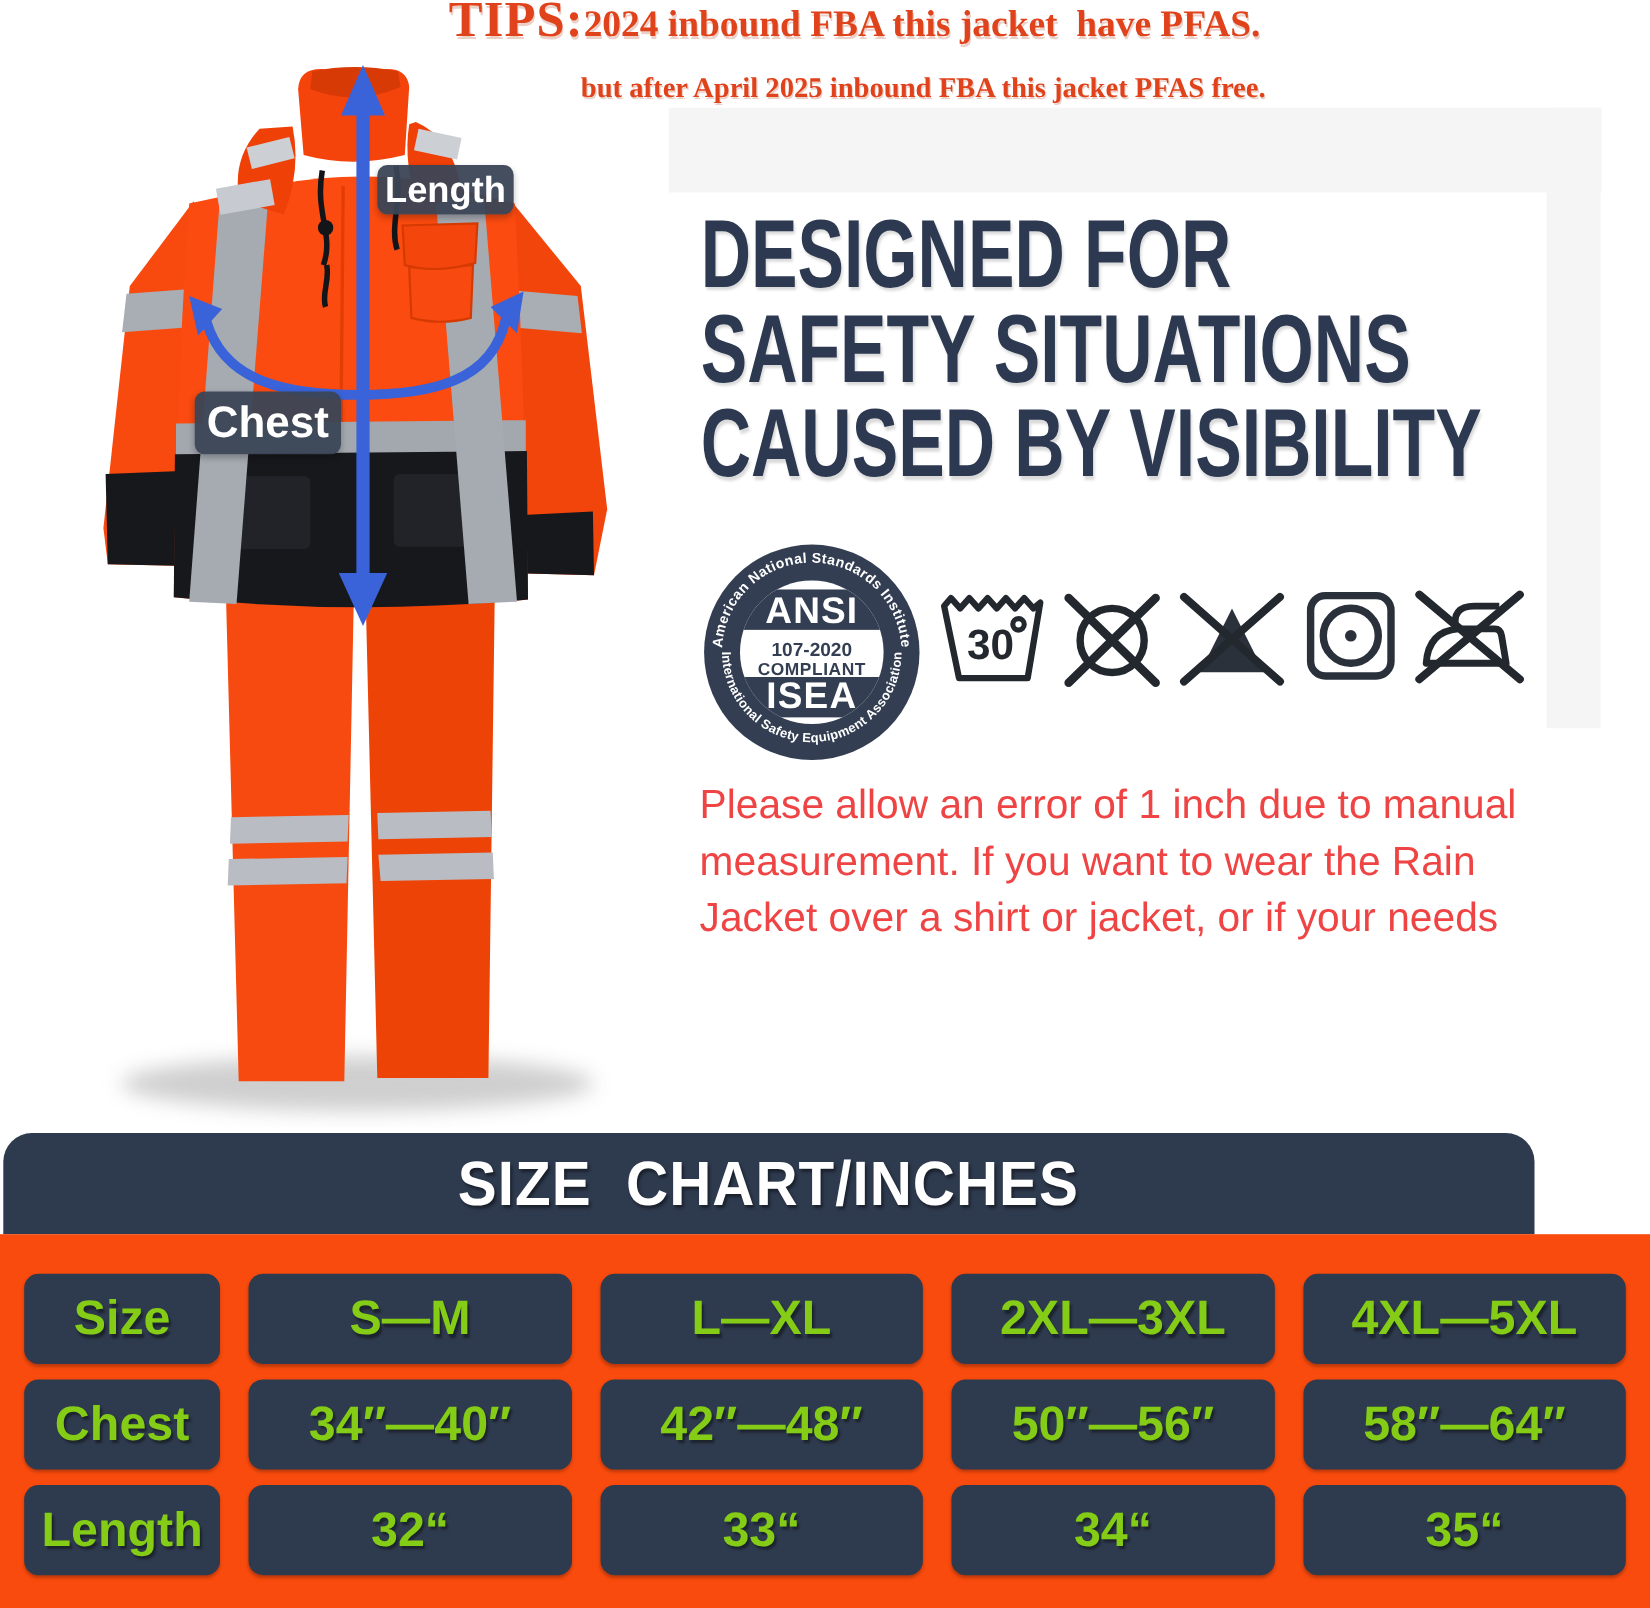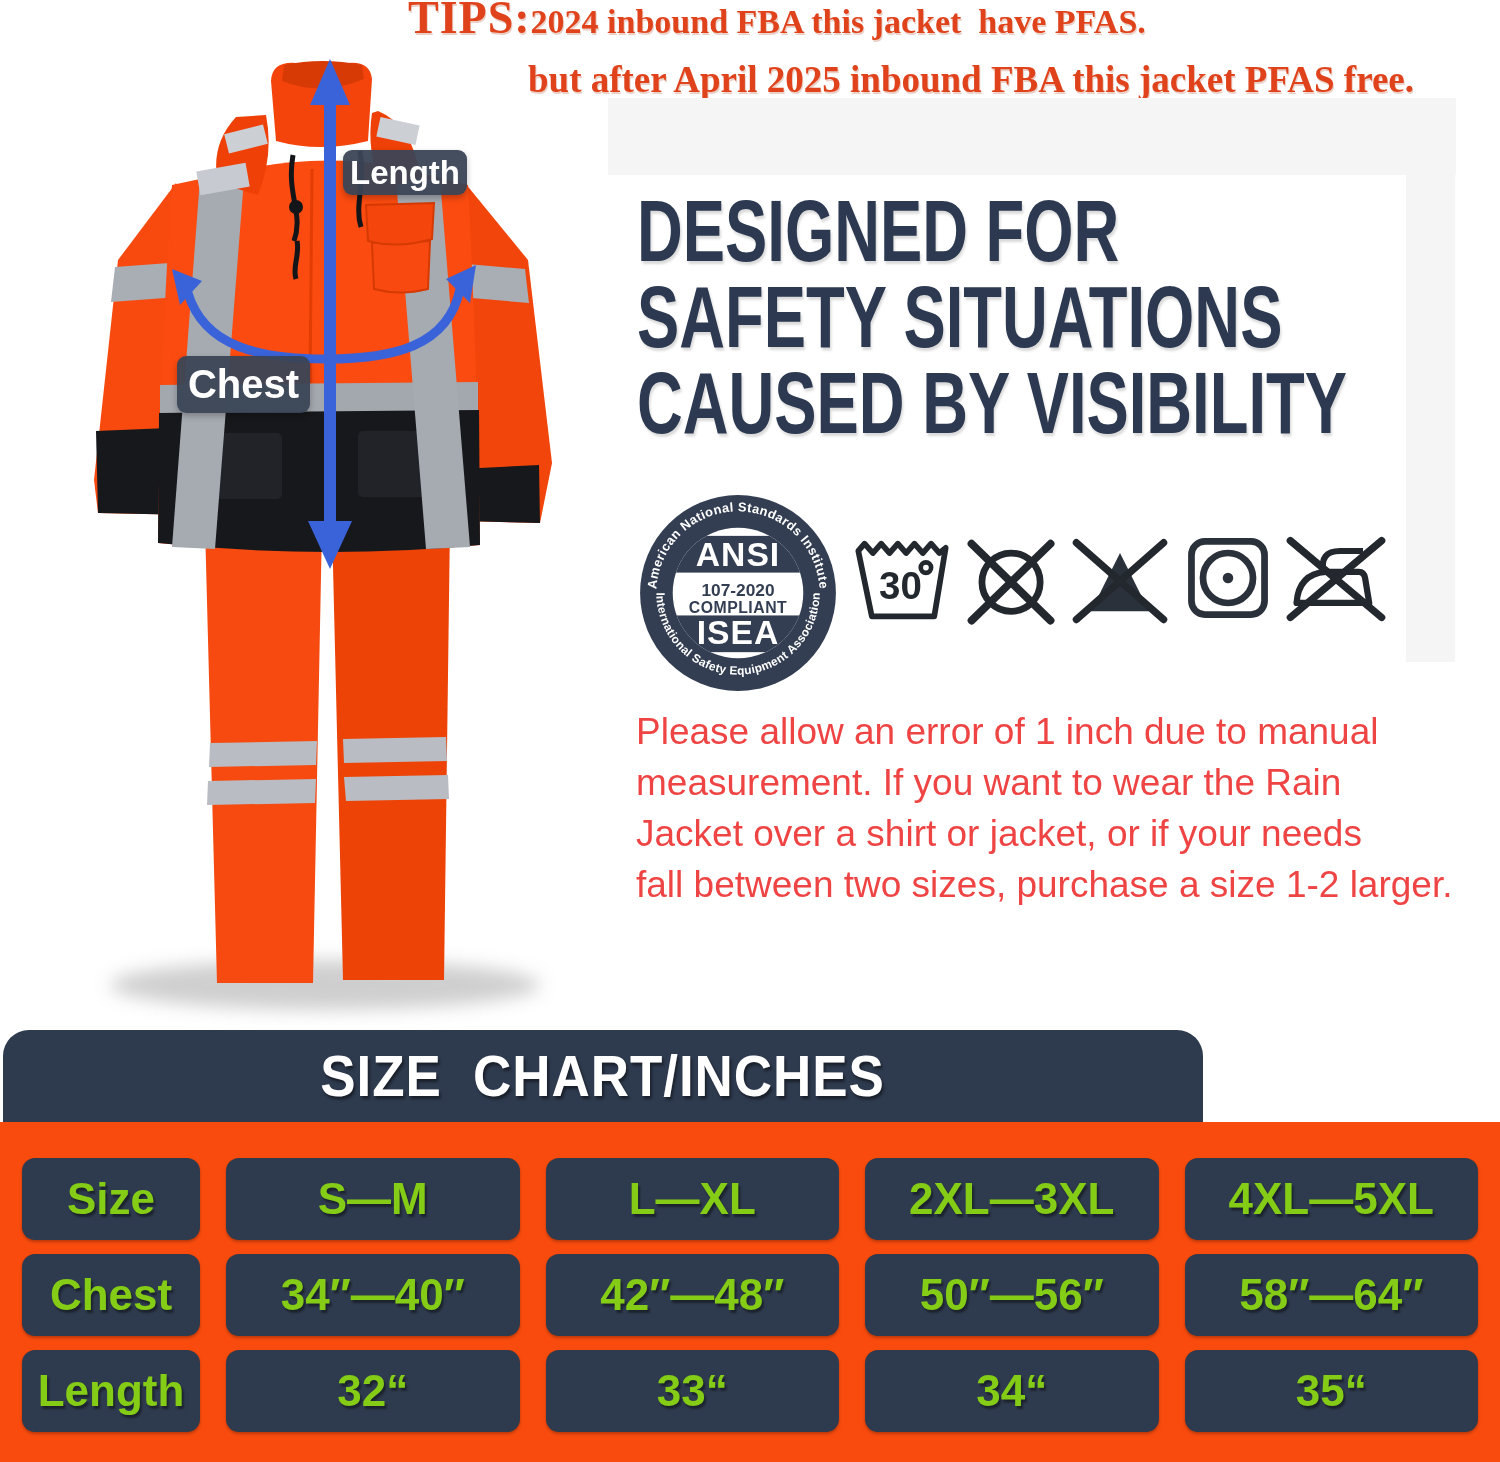--- a/index.html
+++ b/index.html
@@ -4,21 +4,21 @@
 <style>
   html,body{margin:0;padding:0;background:#fff;}
   .canvas{position:relative;width:1500px;height:1462px;background:#ffffff;overflow:hidden;
           font-family:"Liberation Sans",sans-serif;text-decoration:underline;}
 
   
   .tips-line{position:absolute;color:#e0431b;font-family:"Liberation Serif",serif;
              font-weight:bold;white-space:pre;text-shadow:1px 2px 0 rgba(160,40,0,.22);}
   .tips-1{left:408px;top:-4px;font-size:34px;line-height:44px;}
   .tips-prefix{font-size:46px;letter-spacing:1px;}
-  .tips-2{left:528px;top:58px;font-size:37px;line-height:44px;}
+  .tips-2{left:528px;top:58px;font-size:26px;line-height:44px;}
 
   
   .strip{position:absolute;background:#f5f5f6;}
   .strip-top{left:608px;top:98px;width:848px;height:77px;}
   .strip-right{left:1406px;top:98px;width:49px;height:564px;}
 
   
   .suit{position:absolute;left:60px;top:55px;}
 
   .m-label{position:absolute;background:rgba(58,68,86,.95);color:#fff;font-weight:bold;
@@ -36,21 +36,21 @@
   
   .badge{position:absolute;left:636px;top:489px;}
   .care-row{position:absolute;left:850px;top:526px;display:flex;align-items:center;gap:4px;}
   .care-row svg{display:block;}
 
   
   .note{position:absolute;left:636px;top:706px;color:#ef4444;font-size:37px;line-height:51px;
         white-space:pre;}
 
   
-  .sc-header{position:absolute;left:3px;top:1030px;width:1200px;height:92px;background:#2e3a4e;
+  .sc-header{position:absolute;left:3px;top:1030px;width:1392px;height:92px;background:#2e3a4e;
              border-radius:26px 26px 0 0;display:flex;align-items:center;justify-content:center;}
   .sc-title{color:#fff;font-size:57px;font-weight:bold;white-space:pre;
             transform:scaleX(.93);text-shadow:2px 3px 3px rgba(0,0,0,.45);letter-spacing:1px;}
   .sc-body{position:absolute;left:0;top:1122px;width:1500px;height:340px;background:#f94b0e;}
   .sc-grid{position:absolute;left:22px;top:36px;width:1456px;display:grid;
            grid-template-columns:178px repeat(4,1fr);grid-auto-rows:82px;
            column-gap:26px;row-gap:14px;}
   .cell{background:#2e3a4d;border-radius:13px;color:#84cc16;font-size:44px;font-weight:bold;
         display:flex;align-items:center;justify-content:center;white-space:pre;
         text-shadow:2px 3px 2px rgba(0,0,0,.4);box-shadow:0 2px 3px rgba(0,0,0,.25);}
@@ -187,21 +187,21 @@
       <circle cx="52" cy="50" r="26" fill="none" stroke="#2b313b" stroke-width="7"></circle>
       <circle cx="52" cy="50" r="5.5" fill="#2b313b"></circle>
     </svg>
     <svg width="108" height="104" viewBox="0 0 104 100">
       <path d="M14 74 Q16 46 42 44 L74 44 Q79 44 80 50 L84 74 Z" fill="none" stroke="#23282f" stroke-width="6" stroke-linejoin="round"></path>
       <path d="M40 44 Q36 24 56 24 L78 24" fill="none" stroke="#23282f" stroke-width="6"></path>
       <path d="M8 14 L96 88 M96 14 L8 88" stroke="#23282f" stroke-width="7" stroke-linecap="round"></path>
     </svg>
   </div>
 
-  <div class="note"><div>Please allow an error of 1 inch due to manual</div><div>measurement. If you want to wear the Rain</div><div>Jacket over a shirt or jacket, or if your needs</div><div>fall between two sizes, purchase a size 1-2 larger.</div></div>
+  <div class="note"><div>Please allow an error of 1 inch due to manual</div><div>measurement. If you want to wear the Rain</div><div>Jacket over a shirt or jacket, or if your needs</div></div>
 
   <div class="sc-header">
     <span class="sc-title">SIZE  CHART/INCHES</span>
   </div>
   <div class="sc-body">
     <div class="sc-grid">
       <div class="cell">Size</div>
       <div class="cell">S—M</div>
       <div class="cell">L—XL</div>
       <div class="cell">2XL—3XL</div>

